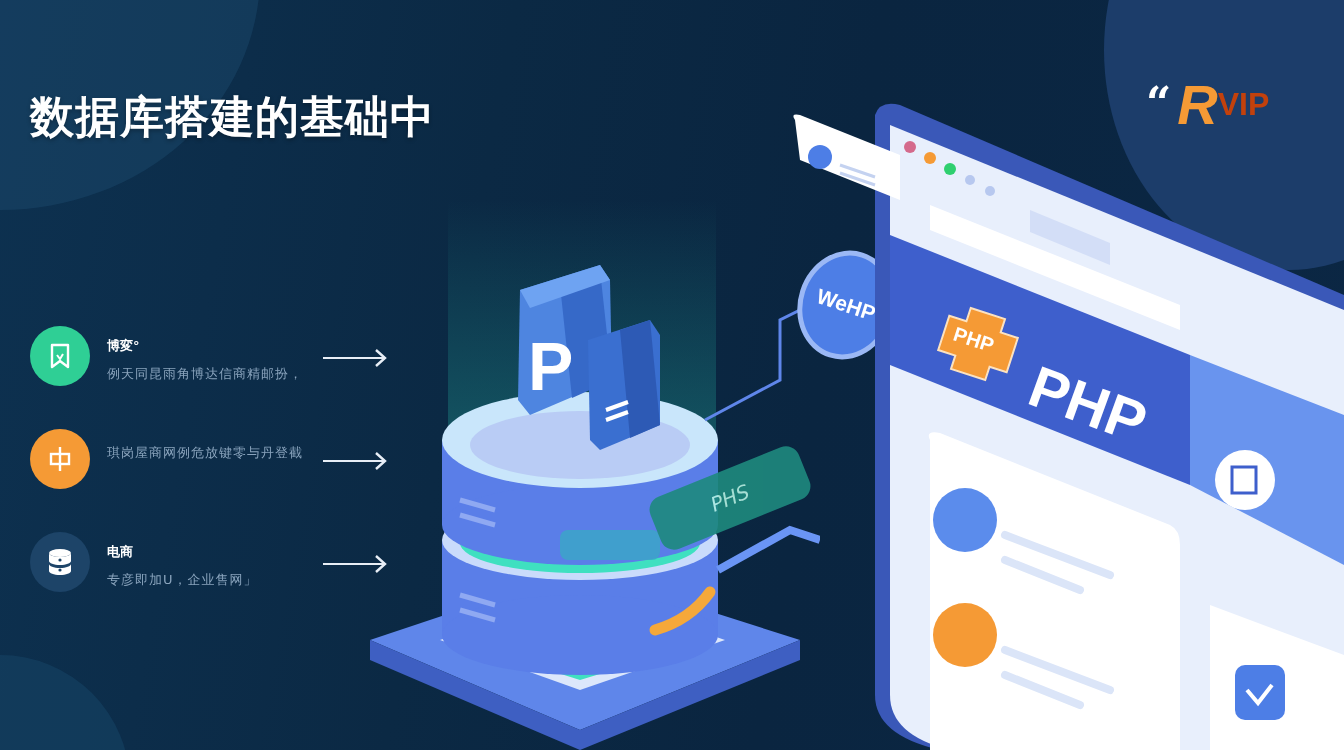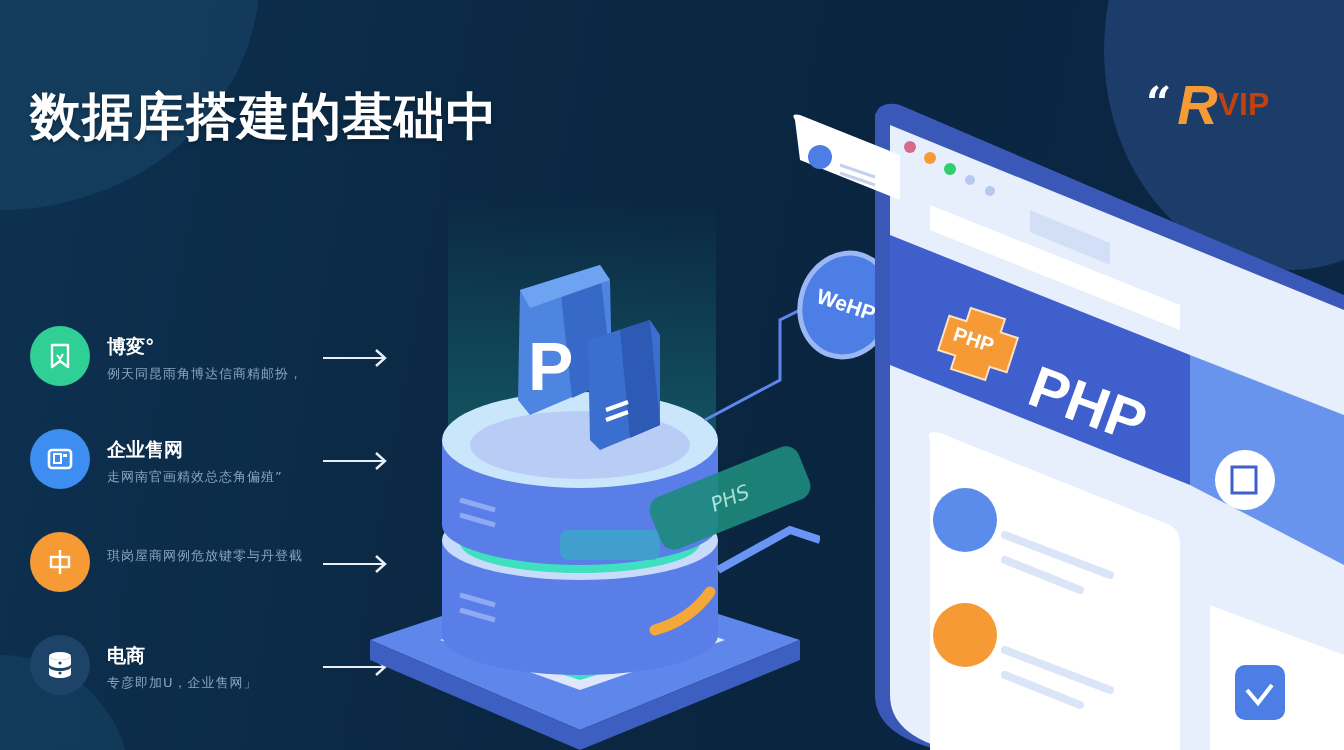--- a/index.html
+++ b/index.html
@@ -18,40 +18,40 @@
     position: absolute; right: -130px; top: -170px; width: 370px; height: 440px;
     border-radius: 50%; background: #1c3d6a;
   }
   .bg-circle-bl {
     position: absolute; left: -130px; top: 655px; width: 260px; height: 260px;
     border-radius: 50%; background: rgba(22, 66, 100, 0.6);
   }
   .title {
     position: absolute; left: 30px; top: 76px;
     font-family: "DejaVu Sans", sans-serif; font-weight: bold;
-    font-size: 51px; line-height: 82px; letter-spacing: 1px;
+    font-size: 44px; line-height: 82px; letter-spacing: 1px;
     color: #ffffff; text-shadow: 0 2px 4px rgba(0,0,0,0.3);
   }
   .brand {
     position: absolute; left: 1146px; top: 74px; height: 60px;
     display: flex; align-items: center; font-weight: bold;
   }
   .brand .quote { font-size: 44px; color: #fff; margin-right: 6px; line-height: 30px; font-family: "DejaVu Serif", serif; }
   .brand .r { font-size: 56px; color: #f59a35; font-style: italic; font-family: "Liberation Sans", sans-serif; }
   .brand .rest { font-size: 32px; color: #c2410c; font-family: "Liberation Sans", sans-serif; }
 
   .features { position: absolute; left: 30px; top: 326px; width: 370px; }
   .feature { position: relative; height: 103px; display: flex; align-items: flex-start; }
   .feature .icon {
     width: 60px; height: 60px; border-radius: 50%;
     display: flex; align-items: center; justify-content: center;
     flex-shrink: 0;
   }
   .feature .text { margin-left: 17px; margin-top: 8px; }
-  .feature .label { font-size: 19px; font-weight: bold; color: #fff; line-height: 24px; }
+  .feature .label { font-size: 13px; font-weight: bold; color: #fff; line-height: 24px; }
   .feature .desc { font-size: 13px; color: #8aa4bd; margin-top: 7px; letter-spacing: 1px; }
   .feature .arrow { position: absolute; left: 293px; top: 22px; width: 66px; height: 20px; }
 
   
   .glow {
     position: absolute; left: 448px; top: 200px; width: 268px; height: 380px;
     background: linear-gradient(180deg, rgba(20, 90, 100, 0) 0%, rgba(24, 110, 115, 0.55) 55%, rgba(30, 150, 140, 0.6) 100%);
   }
   .db-svg { position: absolute; left: 360px; top: 240px; }
   .tag-phs {
@@ -111,37 +111,20 @@
     <div class="text">
       <div class="label">博変°</div>
       <div class="desc">例天同昆雨角博达信商精邮扮，</div>
     </div>
     <svg class="arrow" viewBox="0 0 66 20">
         <line x1="0" y1="10" x2="62" y2="10" stroke="#e8eef6" stroke-width="2"></line>
         <polyline points="53,2 62,10 53,18" fill="none" stroke="#e8eef6" stroke-width="2.4"></polyline>
       </svg>
   </div>
 
-  <div class="feature">
-    <div class="icon" style="background:#3d8ef0;">
-      <svg width="32" height="30" viewBox="0 0 32 30">
-          <rect x="5" y="6" width="22" height="18" rx="3" fill="none" stroke="#fff" stroke-width="2.6"></rect>
-          <rect x="10" y="10" width="7" height="9" fill="none" stroke="#fff" stroke-width="2"></rect>
-          <rect x="19" y="10" width="4" height="3" fill="#fff"></rect>
-        </svg>
-    </div>
-    <div class="text">
-      <div class="label">企业售网</div>
-      <div class="desc">走网南官画精效总态角偏殖”</div>
-    </div>
-    <svg class="arrow" viewBox="0 0 66 20">
-        <line x1="0" y1="10" x2="62" y2="10" stroke="#e8eef6" stroke-width="2"></line>
-        <polyline points="53,2 62,10 53,18" fill="none" stroke="#e8eef6" stroke-width="2.4"></polyline>
-      </svg>
-  </div>
 
   <div class="feature">
     <div class="icon" style="background:#f59a35;">
       <svg width="30" height="30" viewBox="0 0 30 30">
           <line x1="15" y1="3" x2="15" y2="27" stroke="#fff" stroke-width="2.4"></line>
           <rect x="6" y="10" width="18" height="10" fill="none" stroke="#fff" stroke-width="2.4"></rect>
         </svg>
     </div>
     <div class="text">
       <div class="desc">琪岗屋商网例危放键零与丹登截</div>

